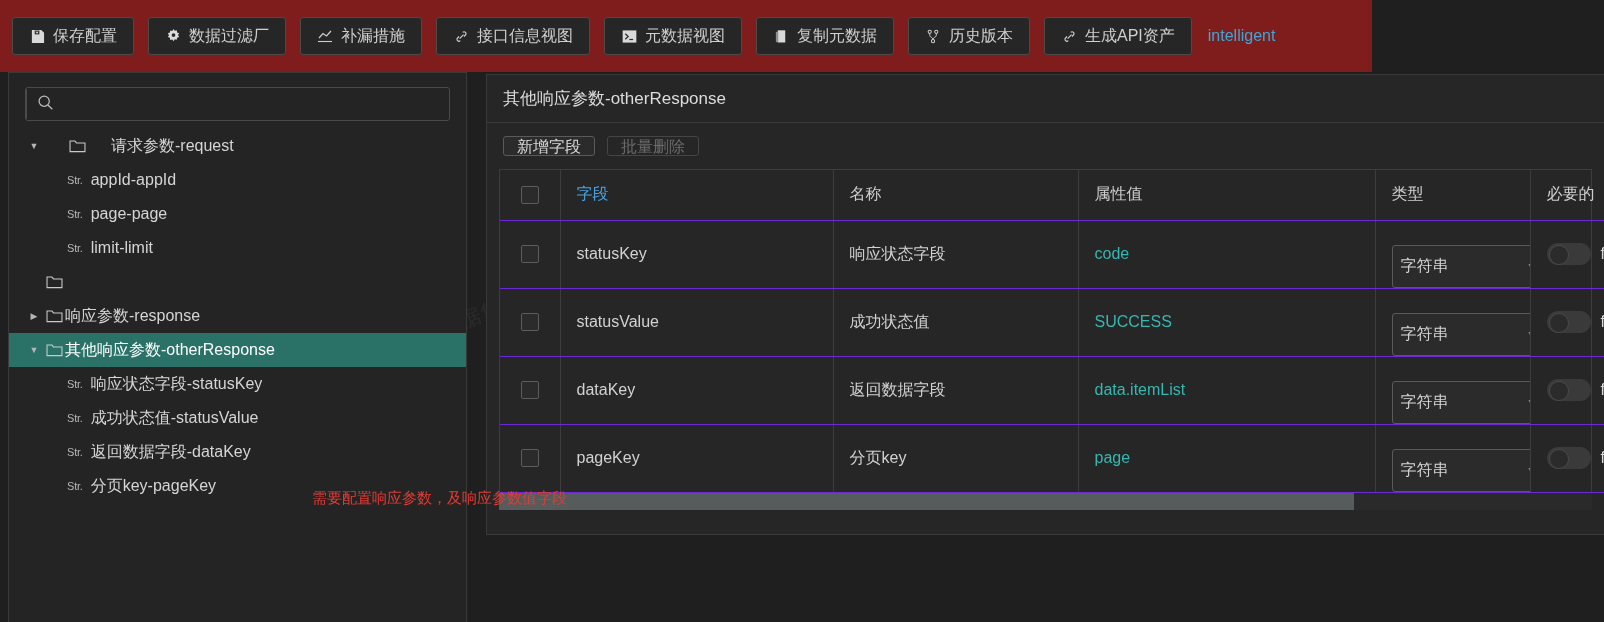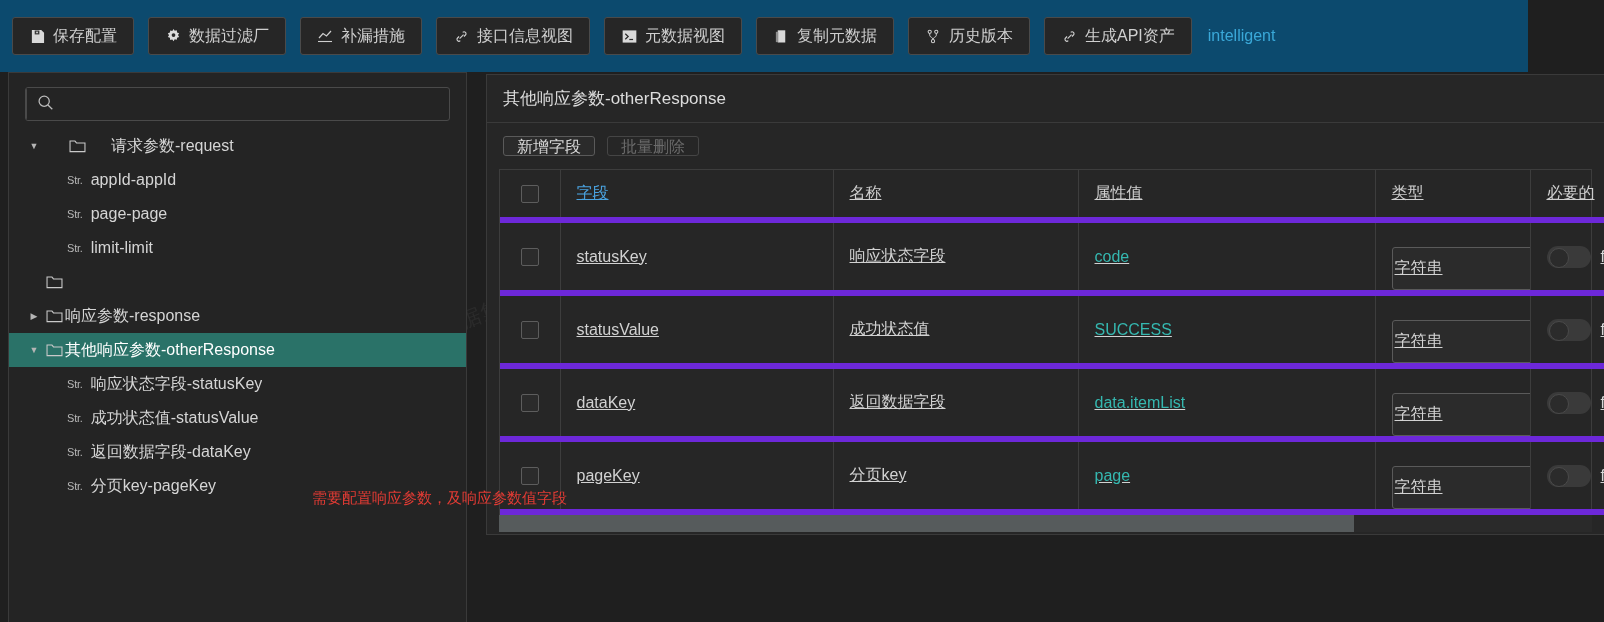--- a/index.html
+++ b/index.html
@@ -21,25 +21,25 @@
     white-space: nowrap;
     pointer-events: none;
     user-select: none;
     z-index: 5;
     letter-spacing: 1px;
   }
 
   
   #toolbar {
     position: absolute; left: 0; top: 0;
-    width: 1528px; height: 72px;
+    width: 1372px; height: 72px;
     display: flex; align-items: center;
     padding-left: 12px;
     gap: 14px;
-    background: #0c4a6e;
+    background: #7f1d1d;
     z-index: 10;
   }
   .tbtn {
     display: flex; align-items: center; gap: 8px;
     height: 38px;
     padding: 0 16px;
     border: 1px solid #4a4a4a;
     border-radius: 3px;
     background: #262626;
     color: #cfcfcf;
@@ -187,30 +187,29 @@
     margin: 0 12px;
     border: 1px solid #3d3d3d;
     border-bottom: none;
     background: #262626;
     position: relative;
     z-index: 7;
   }
   table { border-collapse: collapse; width: 100%; table-layout: fixed; }
   th, td {
     border-right: 1px solid #3d3d3d;
-    border-bottom: 6px solid #6d28d9;
+    border-bottom: 1px solid #6d28d9;
     text-align: left;
     padding: 0 16px;
     height: 50px;
     font-weight: normal;
     font-size: 16px;
     color: #d2d2d2;
     white-space: nowrap;
     overflow: hidden;
-    text-decoration: underline;
   }
   th { color: #cfcfcf; }
   th.sorted { color: #4aa3e0; }
   .c-check { width: 60px; padding: 0; text-align: center; }
   .c-field { width: 273px; }
   .c-name  { width: 245px; }
   .c-attr  { width: 297px; }
   .c-type  { width: 155px; }
   .c-req   { width: 150px; border-right: none; }
   .attrval { color: #35b8b0; }
@@ -222,21 +221,21 @@
     display: inline-block;
     vertical-align: middle;
     cursor: pointer;
   }
   .sel-box {
     display: flex; align-items: center; justify-content: space-between;
     width: 152px; height: 43px;
     border: 1px solid #5a5a5a;
     border-radius: 3px;
     background: #2b2b2b;
-    padding: 0 2px;
+    padding: 0 8px;
     color: #d5d5d5;
     font-size: 16px;
     cursor: pointer;
     margin-top: 24px;
   }
   .sel-box .chev { color: #8e8e8e; font-size: 12px; }
   .switch-cell { display: flex; align-items: center; gap: 10px; }
   .switch {
     width: 44px; height: 22px;
     border-radius: 11px;

